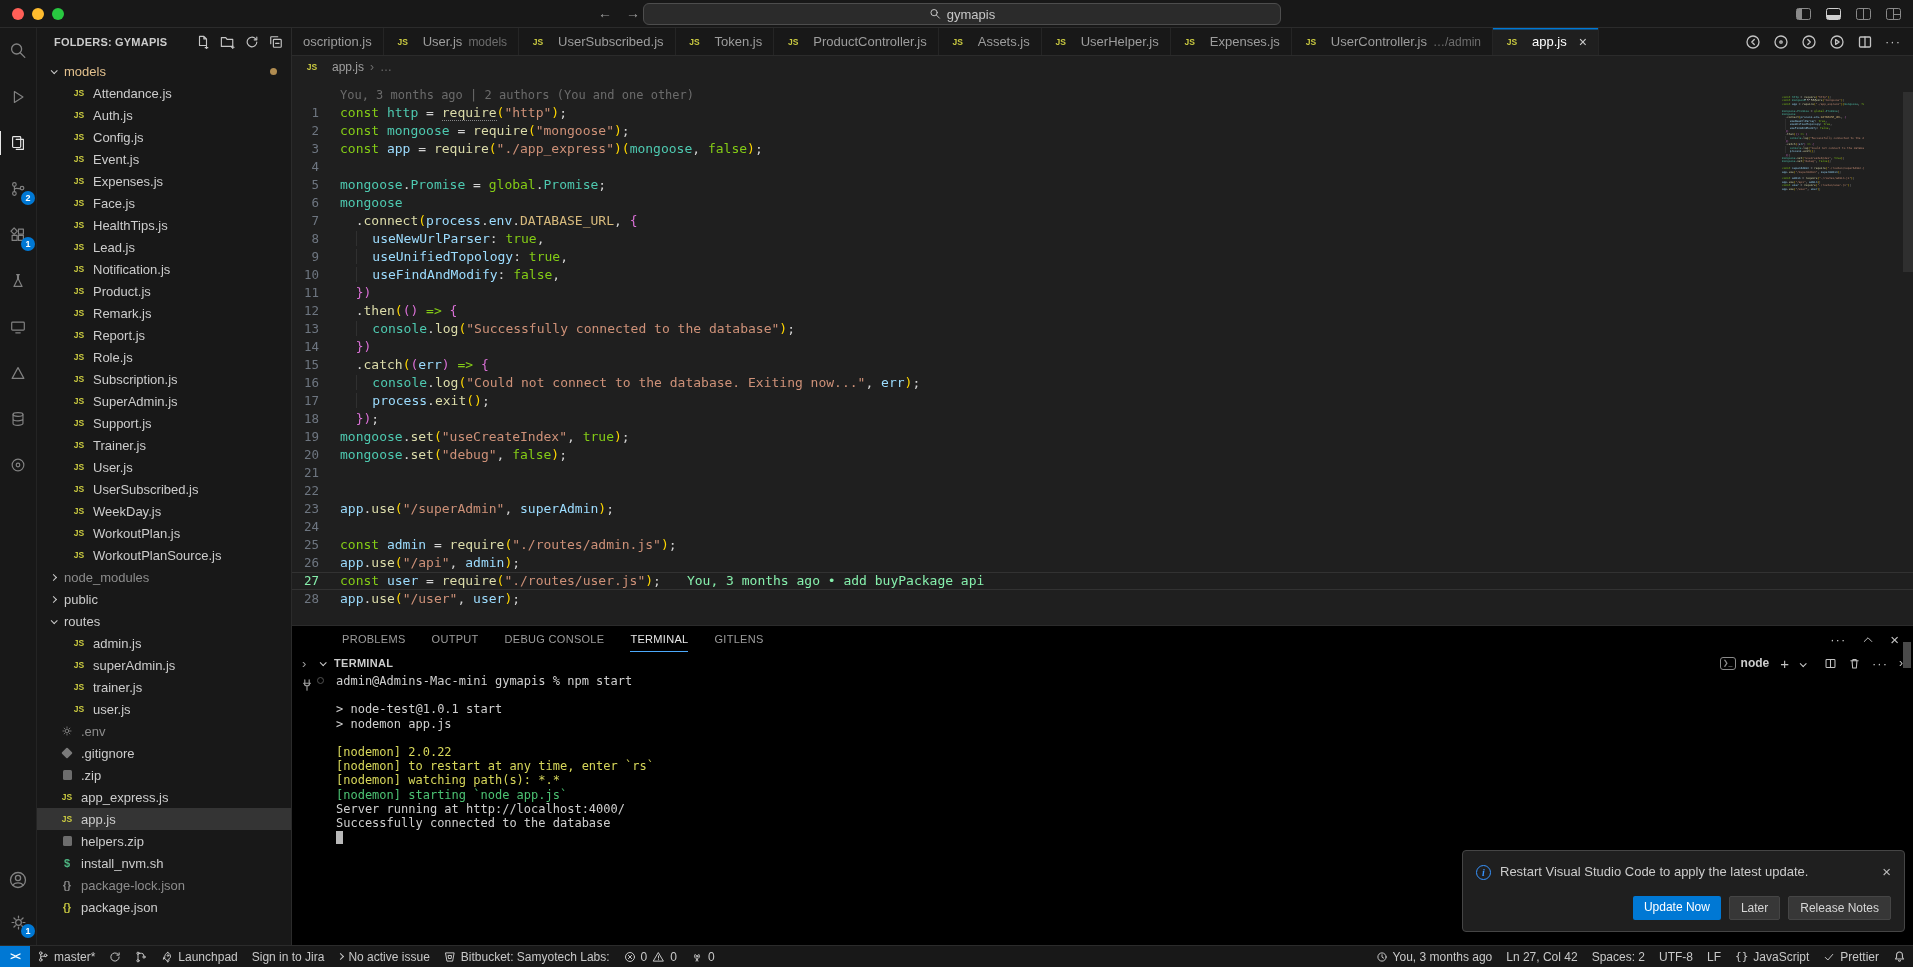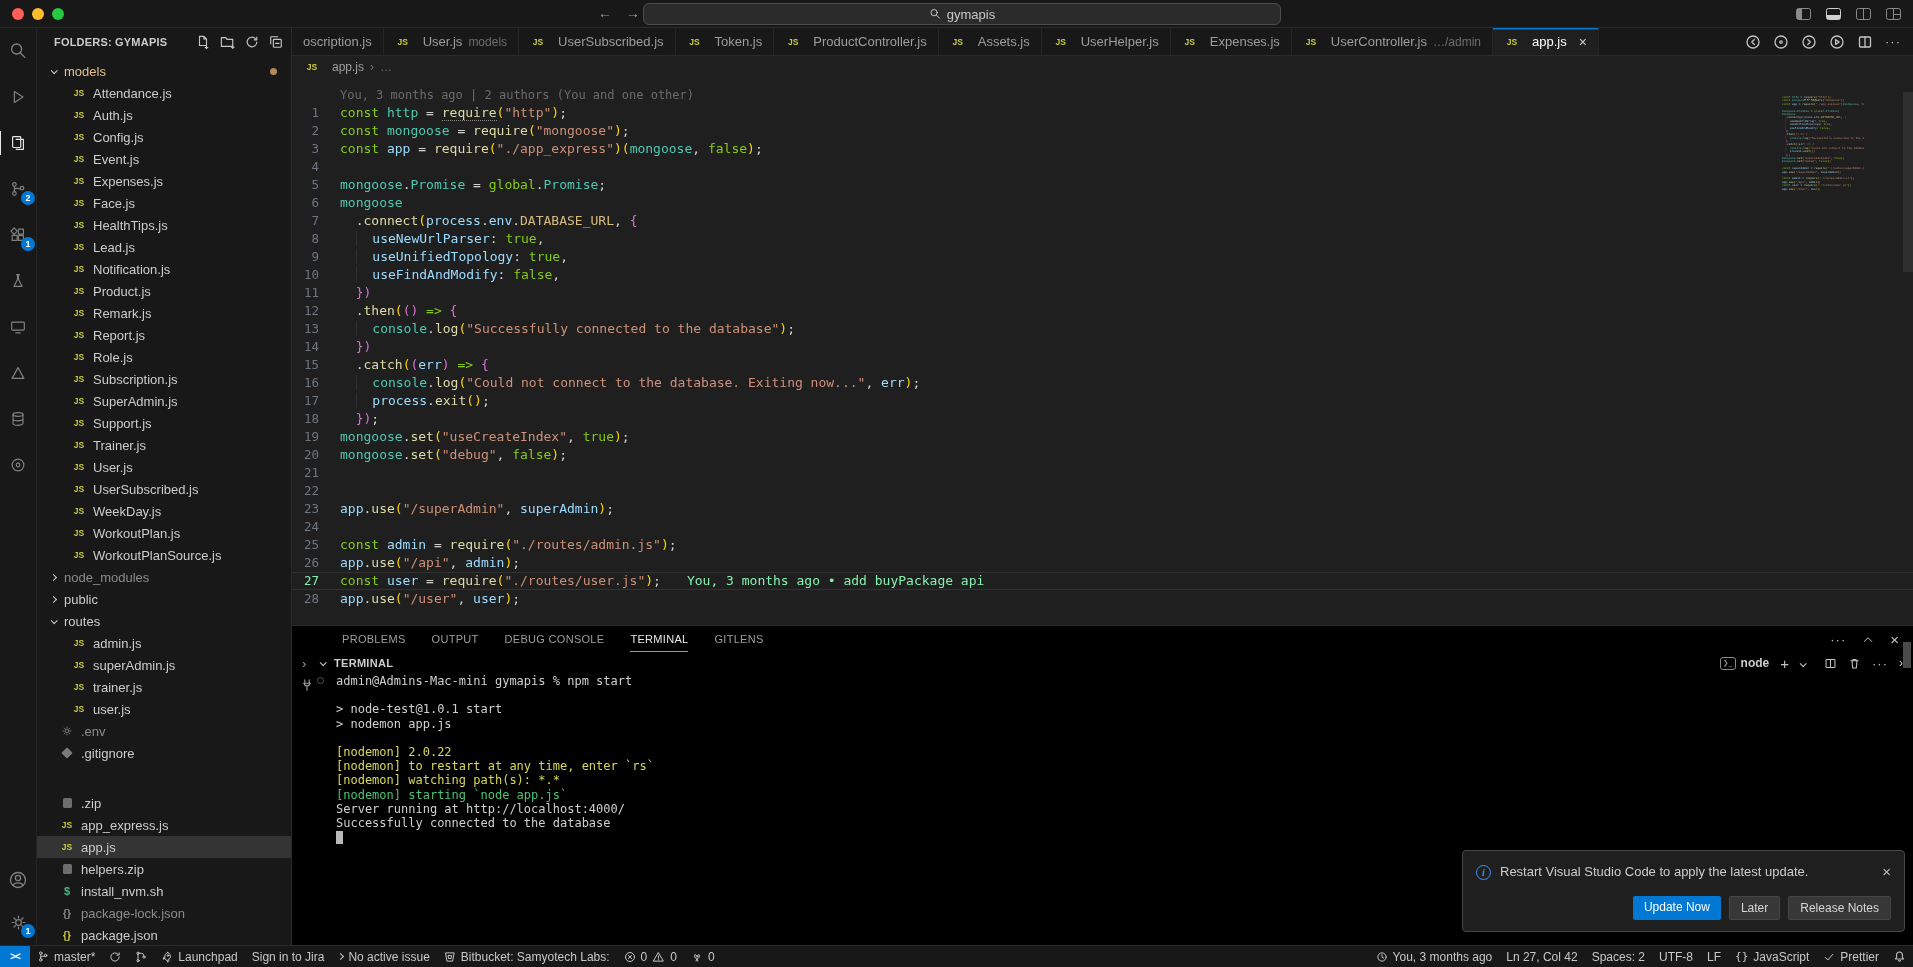--- a/index.html
+++ b/index.html
@@ -389,21 +389,21 @@
             </svg>
           </span>
           <span class="tlabel">.env</span>
         </div>
         <div class="trow" style="padding-left: 22px;">
           <span class="fi">
             <span class="fi-git"></span>
           </span>
           <span class="tlabel">.gitignore</span>
         </div>
-        <div class="trow" style="padding-left: 22px; margin-top: 28px;">
+        <div class="trow" style="padding-left: 22px;">
           <span class="fi">
             <span class="fi-zip"></span>
           </span>
           <span class="tlabel">.zip</span>
         </div>
         <div class="trow" style="padding-left: 22px;">
           <span class="fi fi-js">JS</span>
           <span class="tlabel">app_express.js</span>
         </div>
         <div class="trow sel" style="padding-left: 22px;">

